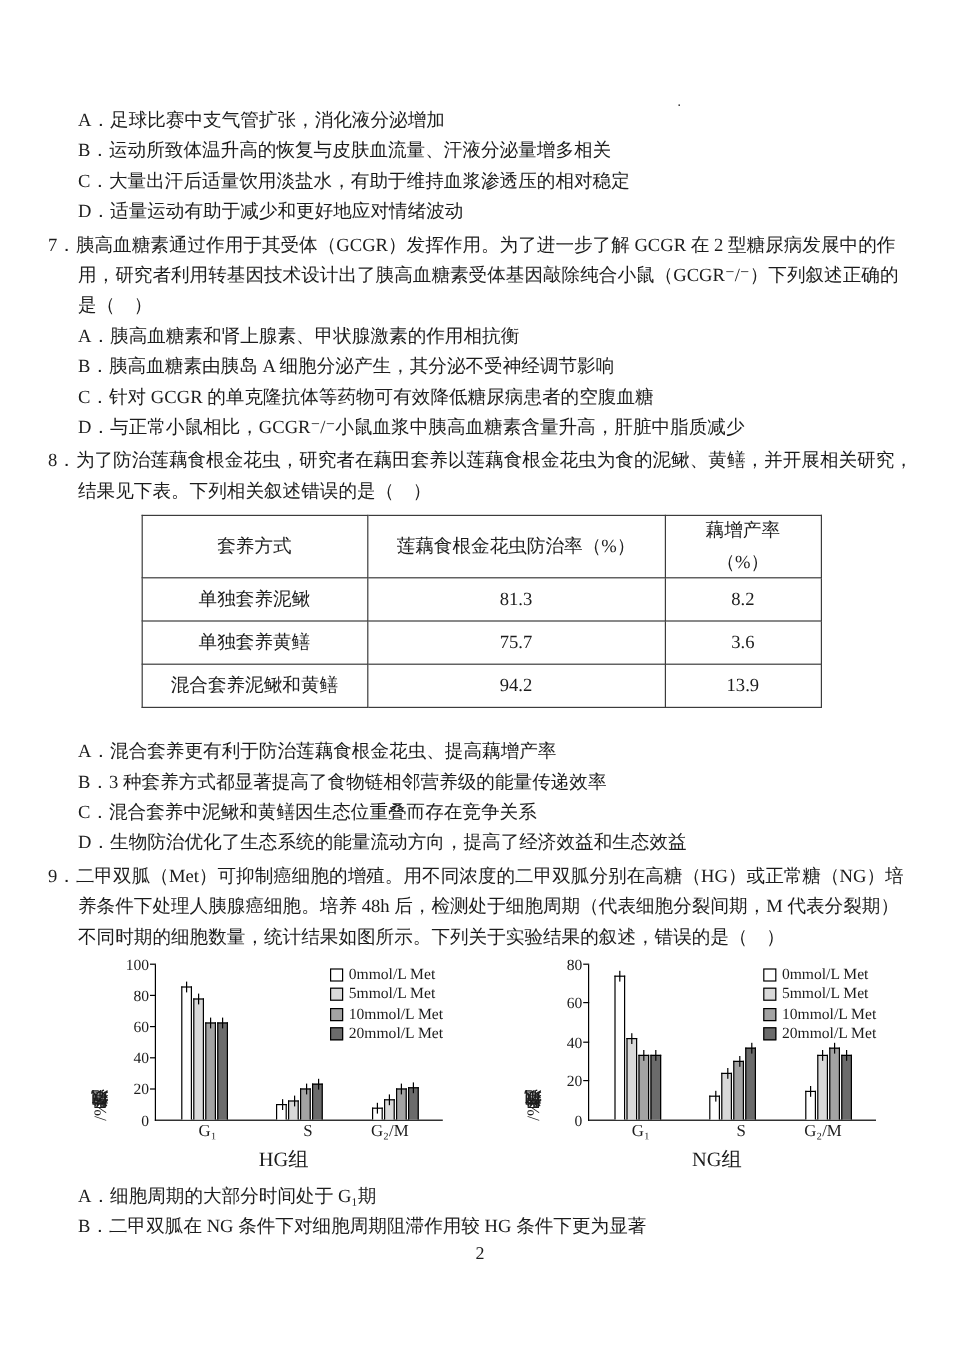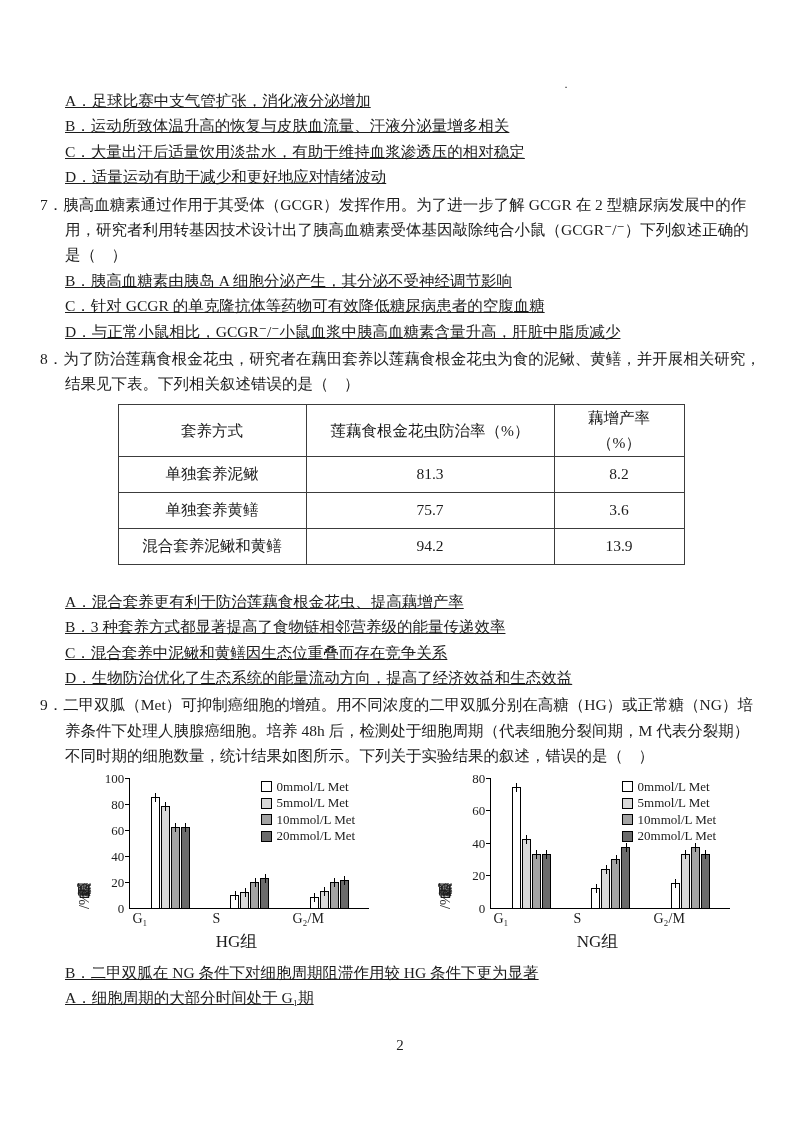--- a/index.html
+++ b/index.html
@@ -14,21 +14,21 @@
     line-height:25.4px;
     overflow:hidden;
   }
   .content { padding:88px 38px 0 40px; }
   .stray-mark {
     position:absolute; top:72px; left:560px;
     font-size:12px; color:#444;
   }
   .question { margin-bottom:2px; }
   .q-stem { padding-left:25px; text-indent:-25px; }
-  .opt { padding-left:25px;text-decoration:underline; }
+  .opt { padding-left:25px; }
   
   table.data-table {
     border-collapse:collapse;
     margin:7px auto 24px auto;
     text-align:center;
     font-size:15.5px;
   }
   table.data-table td, table.data-table th {
     border:1px solid #3c3c3c;
     font-weight:normal;
@@ -79,35 +79,35 @@
     position:relative;
     width:9px;
     border:1px solid #000;
     border-bottom:none;
   }
   .errbar {
     position:absolute; top:-5px; left:50%;
     width:1px; height:9px; background:#000;
   }
   .legend {
-    position:absolute; top:0; right:14px;
+    position:absolute; top:0; right:0;
     font-size:13px; line-height:16.5px;
     background:transparent;
   }
   .legend-item { display:flex; align-items:center; }
   .swatch {
     display:inline-block; width:11px; height:11px;
     border:1px solid #000; margin-right:5px; flex:0 0 auto;
   }
   .xlabels {
     display:flex; justify-content:space-around;
     width:240px; margin-left:32px;
     font-size:14px; line-height:20px;
   }
-  .xcat { width:48px; text-align:left; }
+  .xcat { width:48px; text-align:right; }
   .xtitle {
     margin-left:32px; margin-top:1px;
     font-size:17px; line-height:24px; text-align:left;
   }
   .footer {
     position:absolute; bottom:72px; left:0;
     width:100%; text-align:center; font-size:15px;
   }
 </style>
 </head>
@@ -120,20 +120,21 @@
 
     <div class="question">
       <div class="opt">A．足球比赛中支气管扩张，消化液分泌增加</div>
       <div class="opt">B．运动所致体温升高的恢复与皮肤血流量、汗液分泌量增多相关</div>
       <div class="opt">C．大量出汗后适量饮用淡盐水，有助于维持血浆渗透压的相对稳定</div>
       <div class="opt">D．适量运动有助于减少和更好地应对情绪波动</div>
     </div>
 
     <div class="question">
       <div class="q-stem"><span>7．</span><span>胰高血糖素通过作用于其受体（GCGR）发挥作用。为了进一步了解 GCGR 在 2 型糖尿病发展中的作用，研究者利用转基因技术设计出了胰高血糖素受体基因敲除纯合小鼠（GCGR⁻/⁻）下列叙述正确的是（　）</span></div>
+      <div class="opt">A．胰高血糖素和肾上腺素、甲状腺激素的作用相抗衡</div>
       <div class="opt">B．胰高血糖素由胰岛 A 细胞分泌产生，其分泌不受神经调节影响</div>
       <div class="opt">C．针对 GCGR 的单克隆抗体等药物可有效降低糖尿病患者的空腹血糖</div>
       <div class="opt">D．与正常小鼠相比，GCGR⁻/⁻小鼠血浆中胰高血糖素含量升高，肝脏中脂质减少</div>
     </div>
 
     <div class="question">
       <div class="q-stem"><span>8．</span><span>为了防治莲藕食根金花虫，研究者在藕田套养以莲藕食根金花虫为食的泥鳅、黄鳝，并开展相关研究，结果见下表。下列相关叙述错误的是（　）</span></div>
 
       <table class="data-table">
         <tbody>
@@ -336,20 +337,20 @@
           </div>
           <div class="xlabels">
               <div class="xcat">G₁</div>
               <div class="xcat">S</div>
               <div class="xcat">G₂/M</div>
             </div>
           <div class="xtitle">NG组</div>
         </div>
       </div>
 
+      <div class="opt">A．细胞周期的大部分时间处于 G₁期</div>
       <div class="opt">B．二甲双胍在 NG 条件下对细胞周期阻滞作用较 HG 条件下更为显著</div>
-      <div class="opt">A．细胞周期的大部分时间处于 G₁期</div>
     </div>
 
   </div>
 
   <div class="footer">2</div>
 </div>
 
 </body></html>

